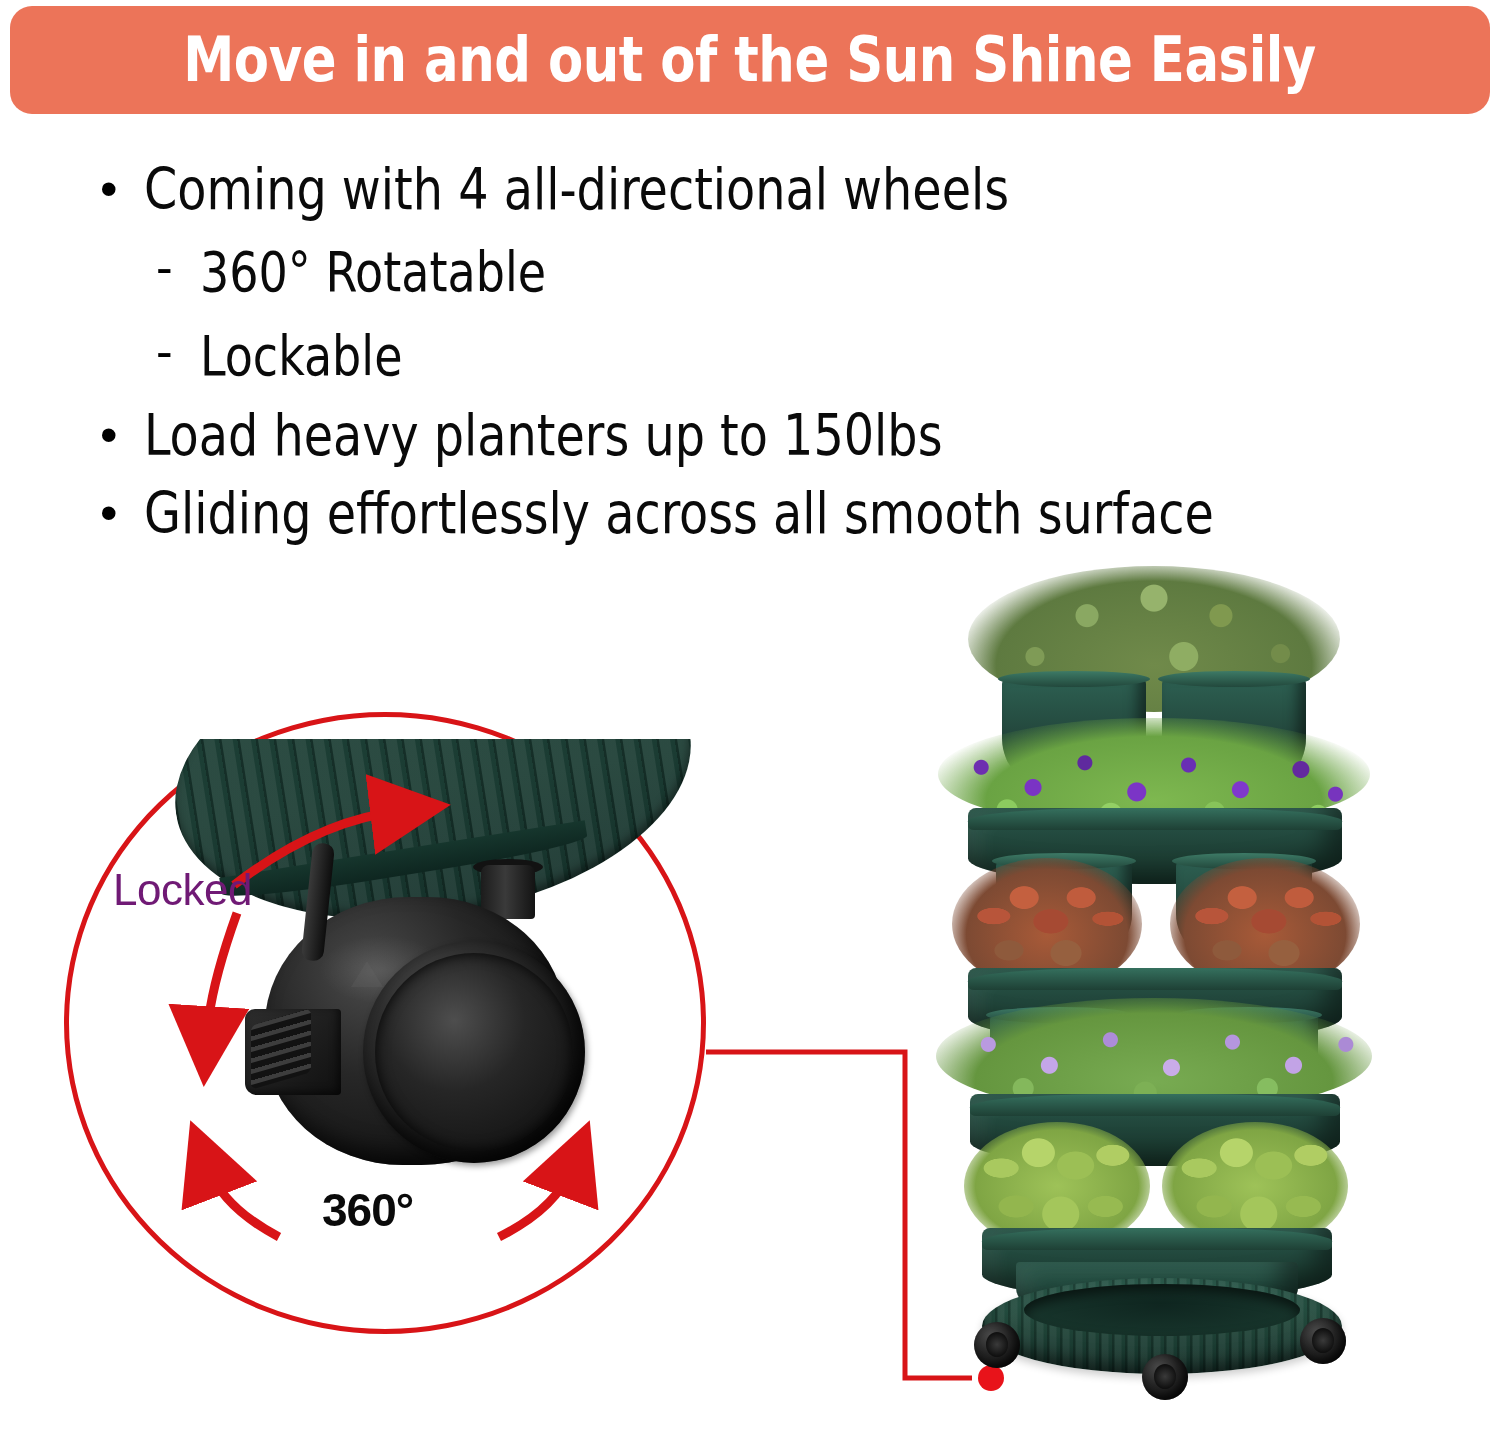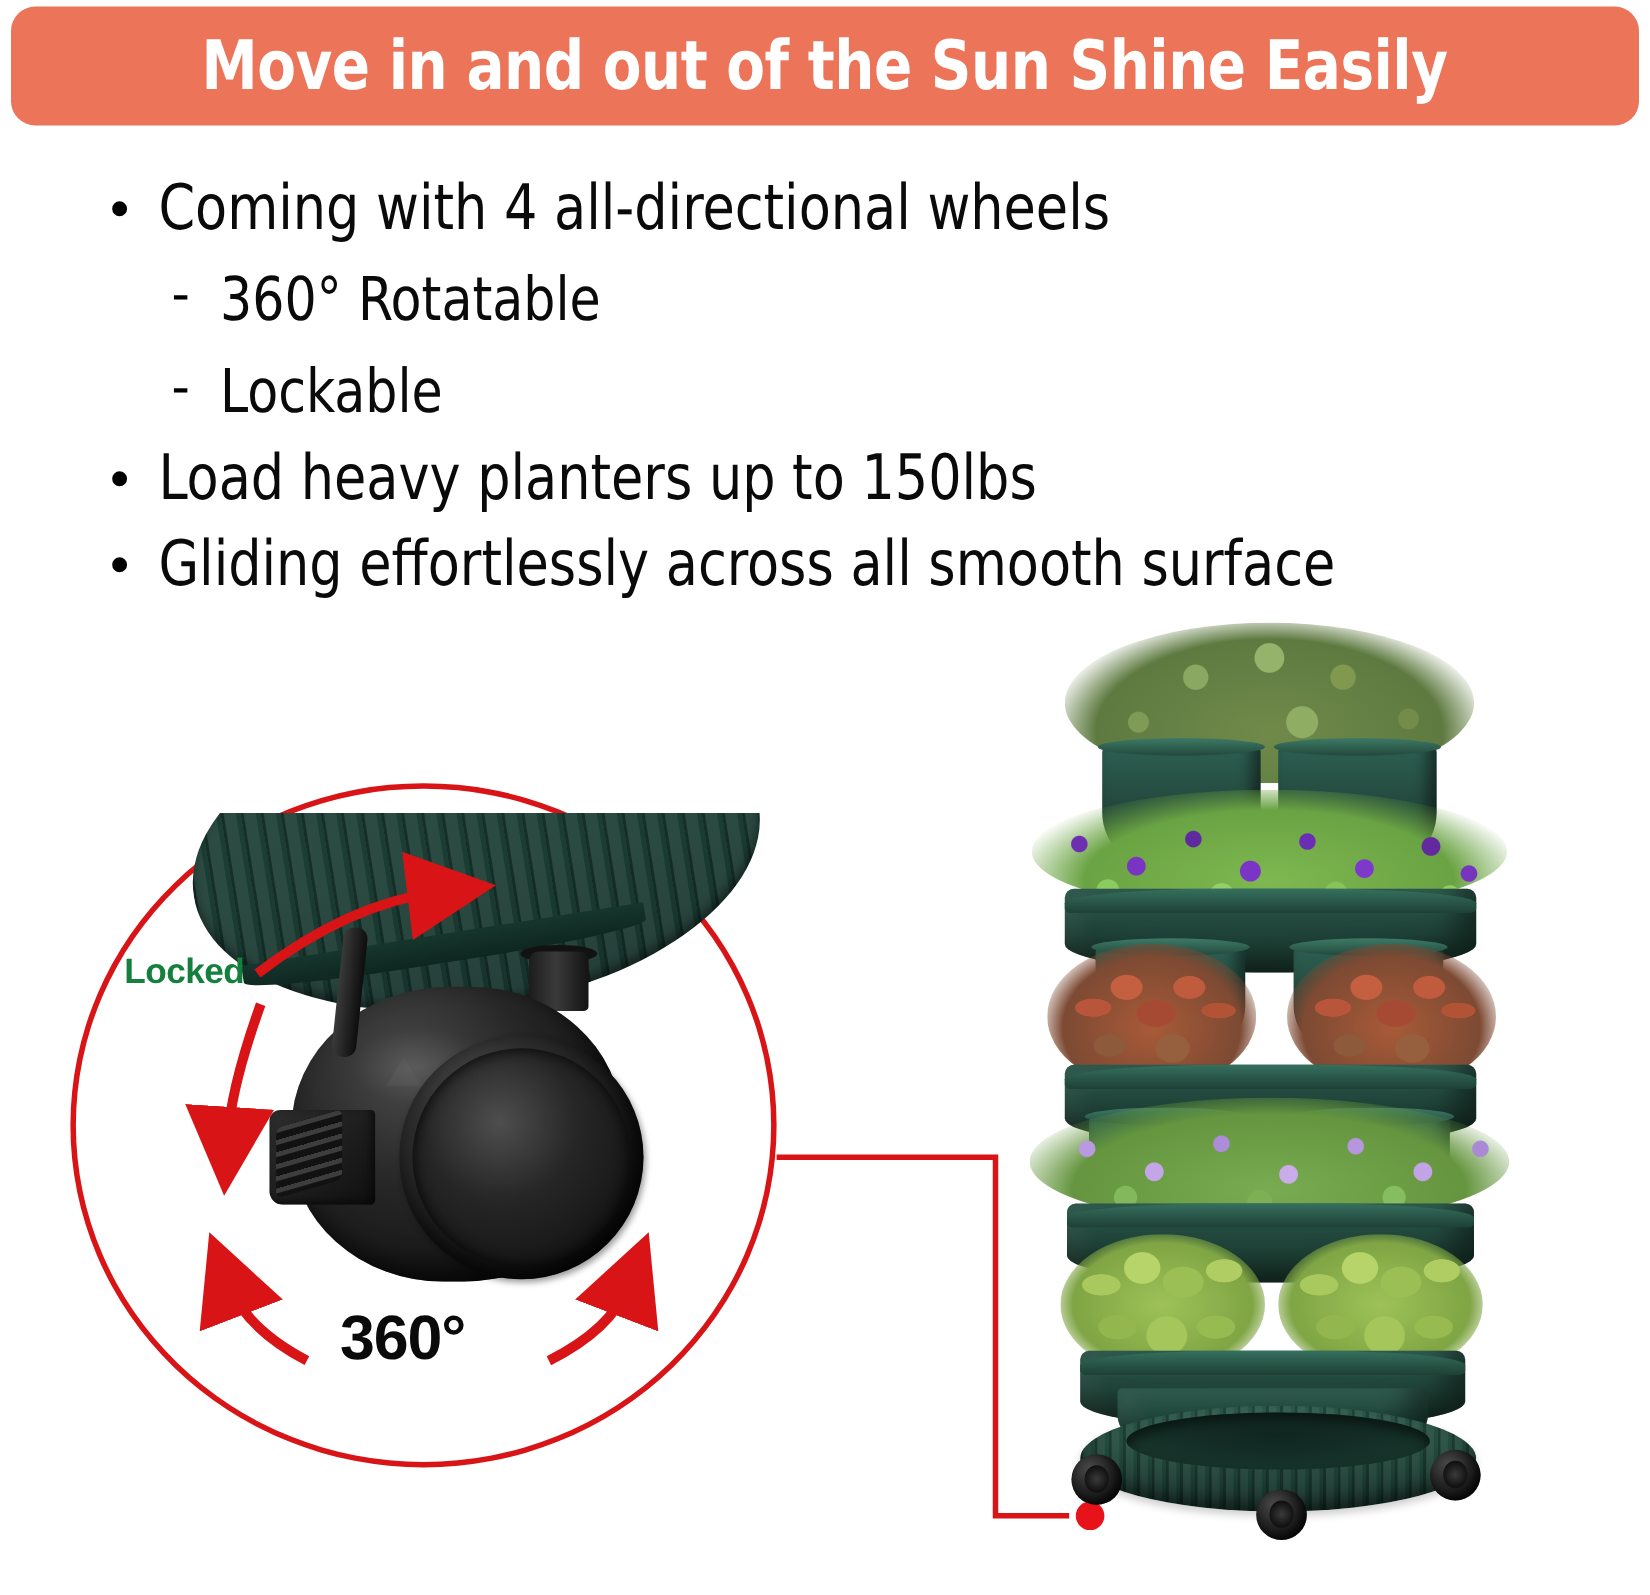--- a/index.html
+++ b/index.html
@@ -140,26 +140,26 @@
   .caster-brake-lever {
     position:absolute; left:62px; top:-20px; width:22px; height:118px;
     background:linear-gradient(90deg,#3a3a3a,#0d0d0d);
     border-radius:10px;
     transform:rotate(6deg);
   }
 
   
   .locked-label {
     position:absolute; left:44px; top:148px;
-    font-size:32px; font-weight:bold; color:#15803d;
+    font-size:44px; font-weight:normal; color:#701a75;
     letter-spacing:-0.5px; white-space:nowrap;
   }
   .deg-label {
-    position:absolute; left:240px; top:466px;
-    font-size:57px; font-weight:bold; color:#0a0a0a;
+    position:absolute; left:253px; top:466px;
+    font-size:46px; font-weight:bold; color:#0a0a0a;
     letter-spacing:-1px; white-space:nowrap;
   }
   .arc-svg { position:absolute; left:0; top:0; width:642px; height:622px; overflow:visible; }
 
   
   .connector { position:absolute; left:700px; top:1030px; width:320px; height:370px; overflow:visible; }
 
   
   .tower { position:absolute; left:930px; top:560px; width:460px; height:880px; }
 

